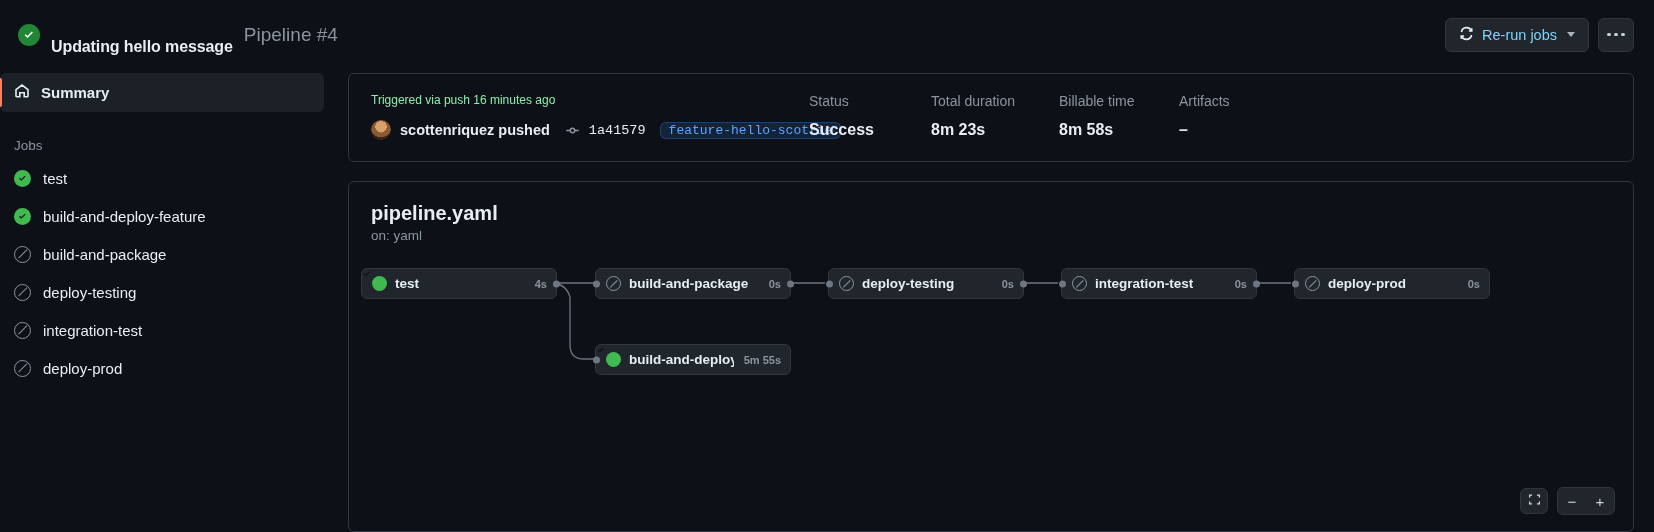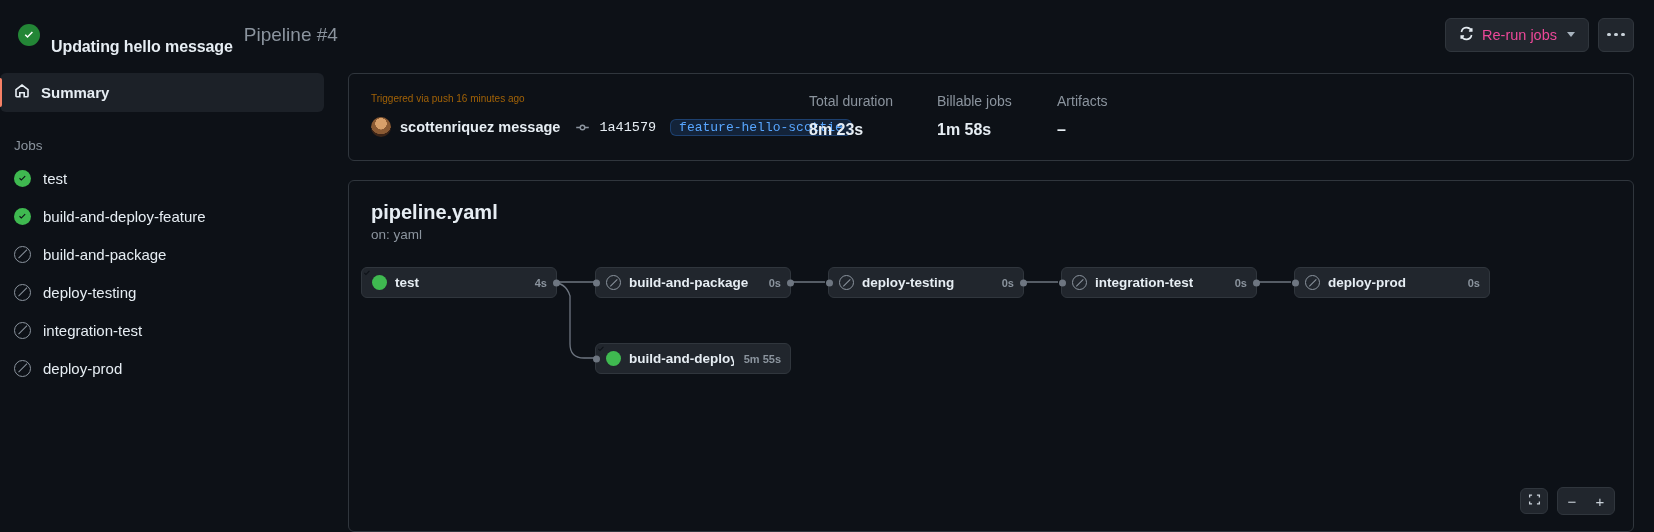--- a/index.html
+++ b/index.html
@@ -25,21 +25,21 @@
     background: #238636; flex: none;
     display: flex; align-items: center; justify-content: center;
   }
   .check-badge svg { width: 14px; height: 14px; fill: #ffffff; }
   .run-title { font-size: 16px; font-weight: bold; letter-spacing: -.1px; color: #e6edf3; white-space: nowrap; margin-top: 25px; }
   .run-sub { font-size: 19px; color: #8b949e; font-weight: normal; white-space: nowrap; }
 
   .header-right { display: flex; align-items: center; gap: 9px; }
   .btn {
     background: #21262d; border: 1px solid #30363d; border-radius: 6px;
-    color: #ec4899; font-size: 14.5px; height: 34px;
+    color: #7dd3fc; font-size: 14.5px; height: 34px;
     display: flex; align-items: center; gap: 8px; padding: 0 13px;
     cursor: pointer; white-space: nowrap;
   }
   .btn svg { width: 15px; height: 15px; stroke: #e6edf3; fill: none; stroke-width: 1.7; }
   .caret { width: 0; height: 0; border-left: 4.5px solid transparent; border-right: 4.5px solid transparent; border-top: 5px solid #a8b3be; margin-left: 2px; }
   .btn-kebab { width: 36px; height: 34px; justify-content: center; padding: 0; gap: 3.5px; }
   .kebab-dot { width: 3.6px; height: 3.6px; border-radius: 50%; background: #c9d1d9; }
 
   
   .body { display: flex; height: 463px; }
@@ -73,21 +73,21 @@
     content: ""; position: absolute; left: 50%; top: 1.6px; bottom: 1.6px;
     width: 1.4px; background: #8b949e; transform: translateX(-50%) rotate(45deg);
   }
 
   
   .main { flex: 1; padding: 4px 20px 0 0; display: flex; flex-direction: column; gap: 19px; min-width: 0; }
   .card { background: #0d1117; border: 1px solid #30363d; border-radius: 6px; }
 
   .meta-card { padding: 19px 22px 21px 22px; display: flex; }
   .meta-trigger { width: 438px; flex: none; }
-  .meta-trigger-top { font-size: 10px; color: #a16207; margin-bottom: 13px; }
+  .meta-trigger-top { font-size: 12px; color: #86efac; margin-bottom: 13px; }
   .meta-trigger-bot { display: flex; align-items: center; gap: 9px; }
   .avatar {
     width: 20px; height: 20px; border-radius: 50%; flex: none;
     background: radial-gradient(circle at 50% 34%, #d8a06a 0 34%, #8a5a33 35% 62%, #3b2417 63% 100%);
   }
   .pusher { font-size: 14.5px; font-weight: bold; color: #e6edf3; white-space: nowrap; }
   .commit-icon { width: 15px; height: 15px; margin-left: 6px; }
   .commit-icon svg { width: 15px; height: 15px; stroke: #8b949e; fill: none; stroke-width: 1.5; }
   .sha { font-size: 13.5px; color: #e6edf3; }
   .branch-badge {
@@ -212,39 +212,43 @@
     </div>
   </div>
 
   <div class="main">
 
     <div class="card meta-card">
       <div class="meta-trigger">
         <div class="meta-trigger-top">Triggered via push 16 minutes ago</div>
         <div class="meta-trigger-bot">
           <span class="avatar"></span>
-          <span class="pusher">scottenriquez message</span>
+          <span class="pusher">scottenriquez pushed</span>
           <span class="commit-icon">
             <svg viewBox="0 0 16 16">
                 <circle cx="8" cy="8" r="2.4"></circle>
                 <path d="M1.3 8h4.3M10.4 8h4.3"></path>
               </svg>
           </span>
           <span class="sha mono">1a41579</span>
           <span class="branch-badge mono">feature-hello-scottie</span>
         </div>
       </div>
 
+      <div class="meta-col" style="width:122px">
+        <div class="meta-col-h">Status</div>
+        <div class="meta-col-v">Success</div>
+      </div>
       <div class="meta-col" style="width:128px">
         <div class="meta-col-h">Total duration</div>
         <div class="meta-col-v">8m 23s</div>
       </div>
       <div class="meta-col" style="width:120px">
-        <div class="meta-col-h">Billable jobs</div>
-        <div class="meta-col-v">1m 58s</div>
+        <div class="meta-col-h">Billable time</div>
+        <div class="meta-col-v">8m 58s</div>
       </div>
       <div class="meta-col">
         <div class="meta-col-h">Artifacts</div>
         <div class="meta-col-v">–</div>
       </div>
     </div>
 
     <div class="card graph-card">
       <div class="wf-name">pipeline.yaml</div>
       <div class="wf-on">on: yaml</div>

